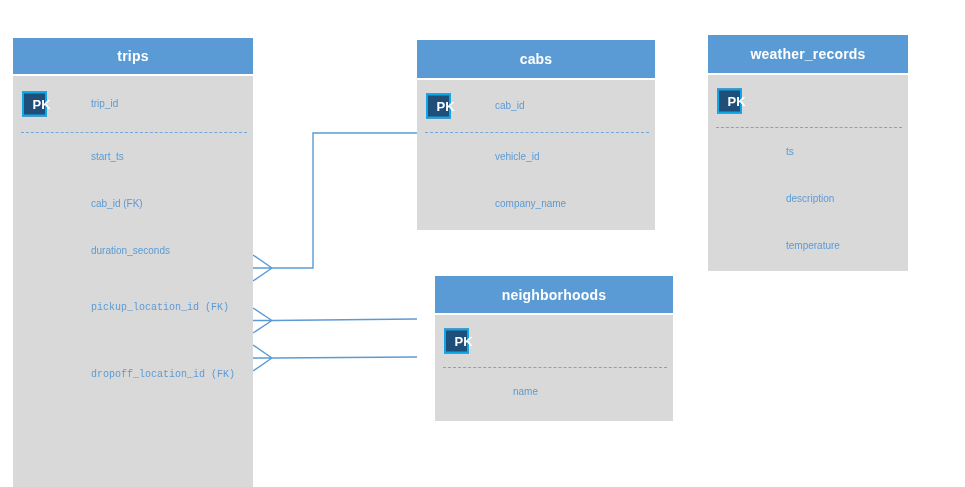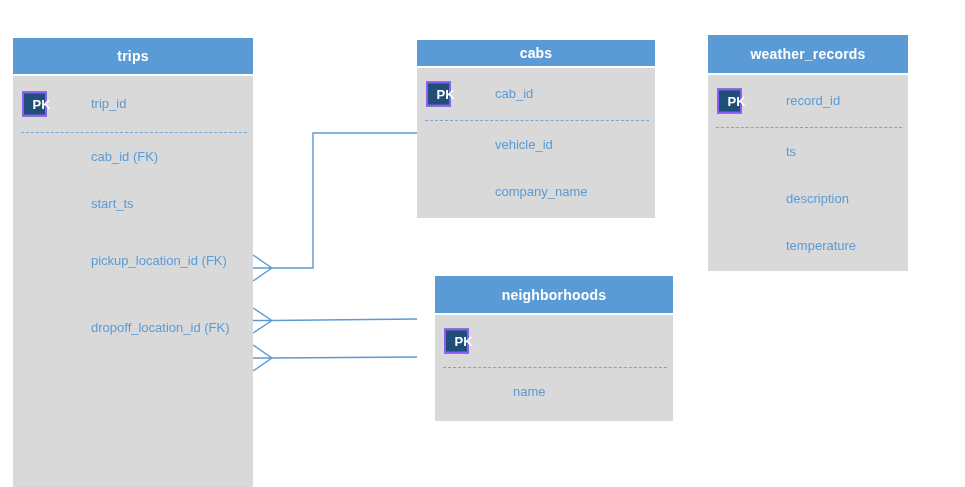--- a/index.html
+++ b/index.html
@@ -37,55 +37,55 @@
   .row {
     position: relative;
     display: flex;
     align-items: center;
     height: 47px;
   }
   .row .col {
     padding-left: 78px;
     padding-right: 10px;
     color: #5b9bd5;
-    font-size: 13px;
+    font-size: 10px;
     line-height: 22px;
   }
   .row.pk-row { height: 52px; }
-  .row.tall { height: 67px; }
+  .row.tall { height: 67px; font-family: Liberation Mono, monospace; }
   .pk {
     position: absolute;
     left: 9px;
     top: 50%;
     transform: translateY(-50%);
     width: 25px;
     height: 25px;
     background: #1f4e79;
-    border: 2px solid #8b5cf6;
+    border: 2px solid #0ea5e9;
     color: #ffffff;
     font-size: 13px;
     font-weight: bold;
     display: flex;
     align-items: center;
     justify-content: center;
     padding-left: 14px;
   }
   .sep {
     border-top: 1px dashed #72a7db;
     margin: 0 6px 0 8px;
     height: 0;
   }
   
   #t-trips         { left: 13px;  top: 10px;  width: 240px; }
   #t-trips .thead  { height: 38px; }
   #t-trips .tbody  { height: 425px; }
   #t-trips .row.pk-row { height: 56px; }
 
   #t-cabs          { left: 417px; top: 12px;  width: 238px; }
-  #t-cabs .thead   { height: 28px; text-align: center; }
+  #t-cabs .thead   { height: 40px; text-align: center; }
   #t-cabs .tbody   { height: 150px; }
 
   #t-neigh         { left: 435px; top: 248px; width: 238px; }
   #t-neigh .thead  { height: 39px; }
   #t-neigh .tbody  { height: 106px; }
 
   #t-weather         { left: 708px; top: 7px; width: 200px; }
   #t-weather .thead  { height: 40px; }
   #t-weather .tbody  { height: 196px; }
 
@@ -124,24 +124,27 @@
 
   <div class="table" id="t-trips">
     <div class="thead">trips</div>
     <div class="tbody">
       <div class="row pk-row">
         <span class="pk">PK</span>
         <span class="col">trip_id</span>
       </div>
       <div class="sep"></div>
       <div class="row">
+        <span class="col">start_ts</span>
+      </div>
+      <div class="row">
         <span class="col">cab_id (FK)</span>
       </div>
       <div class="row">
-        <span class="col">start_ts</span>
+        <span class="col">duration_seconds</span>
       </div>
       <div class="row tall">
         <span class="col">pickup_location_id (FK)</span>
       </div>
       <div class="row tall">
         <span class="col">dropoff_location_id (FK)</span>
       </div>
     </div>
   </div>
 
@@ -173,21 +176,20 @@
         <span class="col">name</span>
       </div>
     </div>
   </div>
 
   <div class="table" id="t-weather">
     <div class="thead">weather_records</div>
     <div class="tbody">
       <div class="row pk-row">
         <span class="pk">PK</span>
-        <span class="col">record_id</span>
       </div>
       <div class="sep"></div>
       <div class="row">
         <span class="col">ts</span>
       </div>
       <div class="row">
         <span class="col">description</span>
       </div>
       <div class="row">
         <span class="col">temperature</span>

